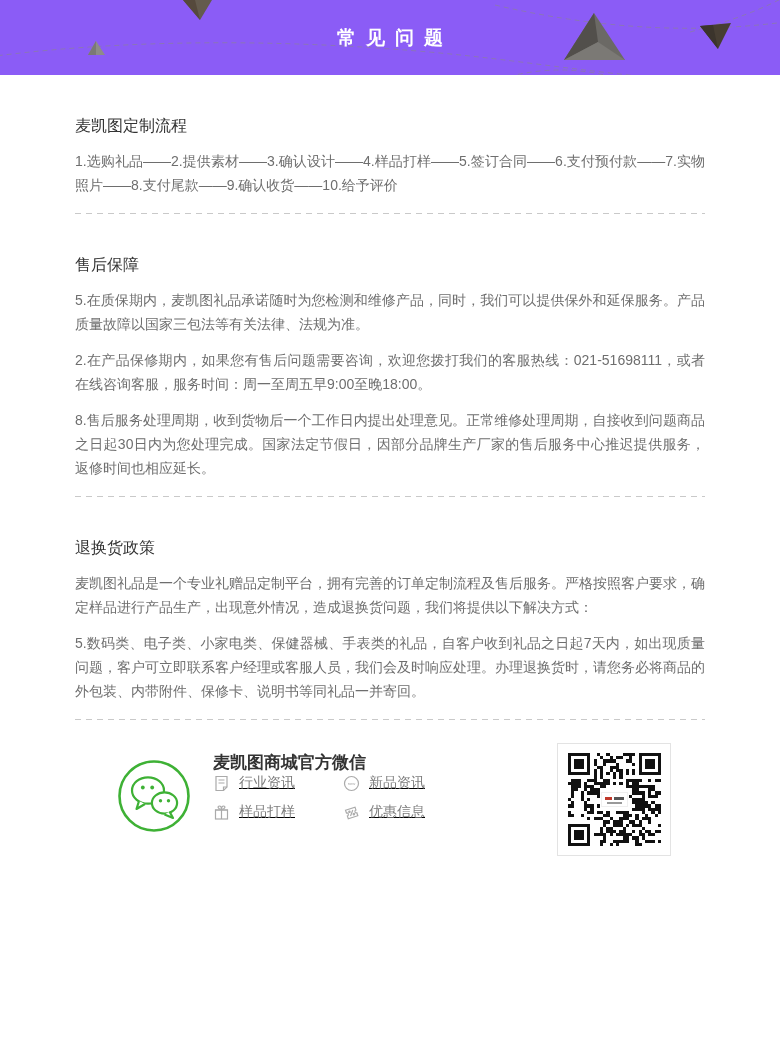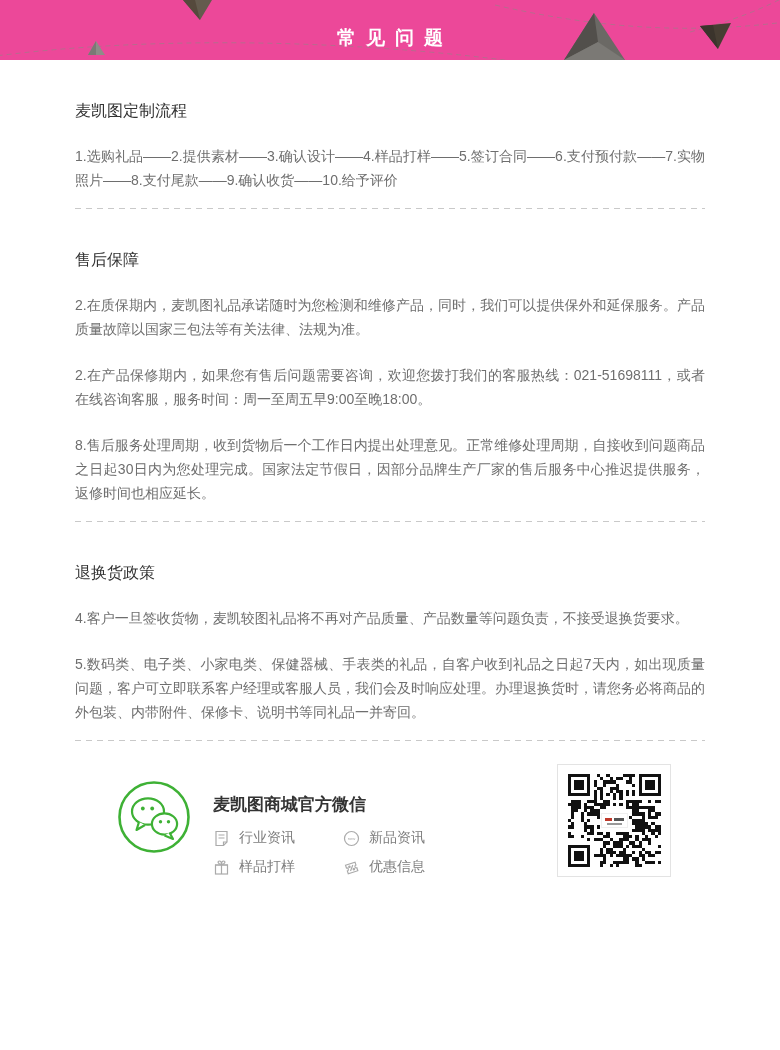--- a/index.html
+++ b/index.html
@@ -4,49 +4,50 @@
 <title>常见问题</title>
 <style>
   * { margin:0; padding:0; box-sizing:border-box; }
   html,body { width:780px; }
   body {
     height:1050px; overflow:hidden; background:#ffffff;
     font-family:"Liberation Sans","DejaVu Sans",sans-serif;
     -webkit-font-smoothing:antialiased;
   }
   
-  .banner { position:relative; height:60px; background:#ec4899; overflow:hidden; }
+  .banner { position:relative; height:75px; background:#8b5cf6; overflow:hidden; }
   .banner svg.deco { position:absolute; left:0; top:0; width:780px; height:75px; }
   .banner h1 {
     position:relative; text-align:center; line-height:75px;
     color:#ffffff; font-size:19px; font-weight:bold;
     letter-spacing:10px; text-indent:10px;
   }
   
   .main { padding:0 75px; }
   .sec-heading { font-size:16px; font-weight:normal; color:#333333; line-height:22px; }
   .section.first .sec-heading { margin-top:40px; }
   .section .sec-heading { margin-top:40px; }
   .section p {
     font-size:14px; color:#6e6e6e; line-height:24px;
-    text-align:justify; margin-top:22px;
+    text-align:justify; margin-top:12px;
   }
   .section p:first-of-type { }
   .divider {
     height:1px; margin-top:16px; border:0;
     background:repeating-linear-gradient(90deg,#c9c9c9 0 6px,transparent 6px 11px);
   }
   
   .footer { position:relative; height:162px; }
   .wechat-badge { position:absolute; left:42px; top:39px; width:74px; height:74px; }
-  .wechat-info { position:absolute; left:138px; top:53px; }
+  .wechat-info { position:absolute; left:138px; top:32px; }
   .wechat-title { font-size:17px; font-weight:bold; color:#333333; line-height:22px; }
   .wx-grid {
-    margin-top:13px; display:grid; grid-template-columns:130px 130px;
+    display:grid; grid-template-columns:130px 130px;
     grid-row-gap:11px;
+    text-decoration:underline;
   }
   .wx-item { display:flex; align-items:center; font-size:14px; color:#7d7d7d; }
   .wx-item .ic { width:17px; height:17px; margin-right:9px; flex:0 0 auto; display:inline-flex; }
   
   .qr-box {
     position:absolute; left:482px; top:23px; width:114px; height:113px;
     background:#ffffff; border:1px solid #e3e3e3;
     display:flex; align-items:center; justify-content:center;
   }
 </style>
@@ -82,30 +83,30 @@
 
   <section class="section first">
     <h2 class="sec-heading">麦凯图定制流程</h2>
     <p>1.选购礼品——2.提供素材——3.确认设计——4.样品打样——5.签订合同——6.支付预付款——7.实物照片——8.支付尾款——9.确认收货——10.给予评价</p>
   </section>
 
   <hr class="divider">
 
   <section class="section">
     <h2 class="sec-heading">售后保障</h2>
-    <p>2.在质保期内，麦凯图礼品承诺随时为您检测和维修产品，同时，我们可以提供保外和延保服务。产品质量故障以国家三包法等有关法律、法规为准。</p>
+    <p>5.在质保期内，麦凯图礼品承诺随时为您检测和维修产品，同时，我们可以提供保外和延保服务。产品质量故障以国家三包法等有关法律、法规为准。</p>
     <p>2.在产品保修期内，如果您有售后问题需要咨询，欢迎您拨打我们的客服热线：021-51698111，或者在线咨询客服，服务时间：周一至周五早9:00至晚18:00。</p>
     <p>8.售后服务处理周期，收到货物后一个工作日内提出处理意见。正常维修处理周期，自接收到问题商品之日起30日内为您处理完成。国家法定节假日，因部分品牌生产厂家的售后服务中心推迟提供服务，返修时间也相应延长。</p>
   </section>
 
   <hr class="divider">
 
   <section class="section">
     <h2 class="sec-heading">退换货政策</h2>
-    <p>4.客户一旦签收货物，麦凯较图礼品将不再对产品质量、产品数量等问题负责，不接受退换货要求。</p>
+    <p>麦凯图礼品是一个专业礼赠品定制平台，拥有完善的订单定制流程及售后服务。严格按照客户要求，确定样品进行产品生产，出现意外情况，造成退换货问题，我们将提供以下解决方式：</p>
     <p>5.数码类、电子类、小家电类、保健器械、手表类的礼品，自客户收到礼品之日起7天内，如出现质量问题，客户可立即联系客户经理或客服人员，我们会及时响应处理。办理退换货时，请您务必将商品的外包装、内带附件、保修卡、说明书等同礼品一并寄回。</p>
   </section>
 
   <hr class="divider">
 
   <footer class="footer">
 
     <span class="wechat-badge">
       <svg viewBox="0 0 74 74" width="74" height="74" aria-hidden="true">
         <circle cx="37" cy="37" r="34.5" fill="none" stroke="#3eb135" stroke-width="2.6"></circle>

